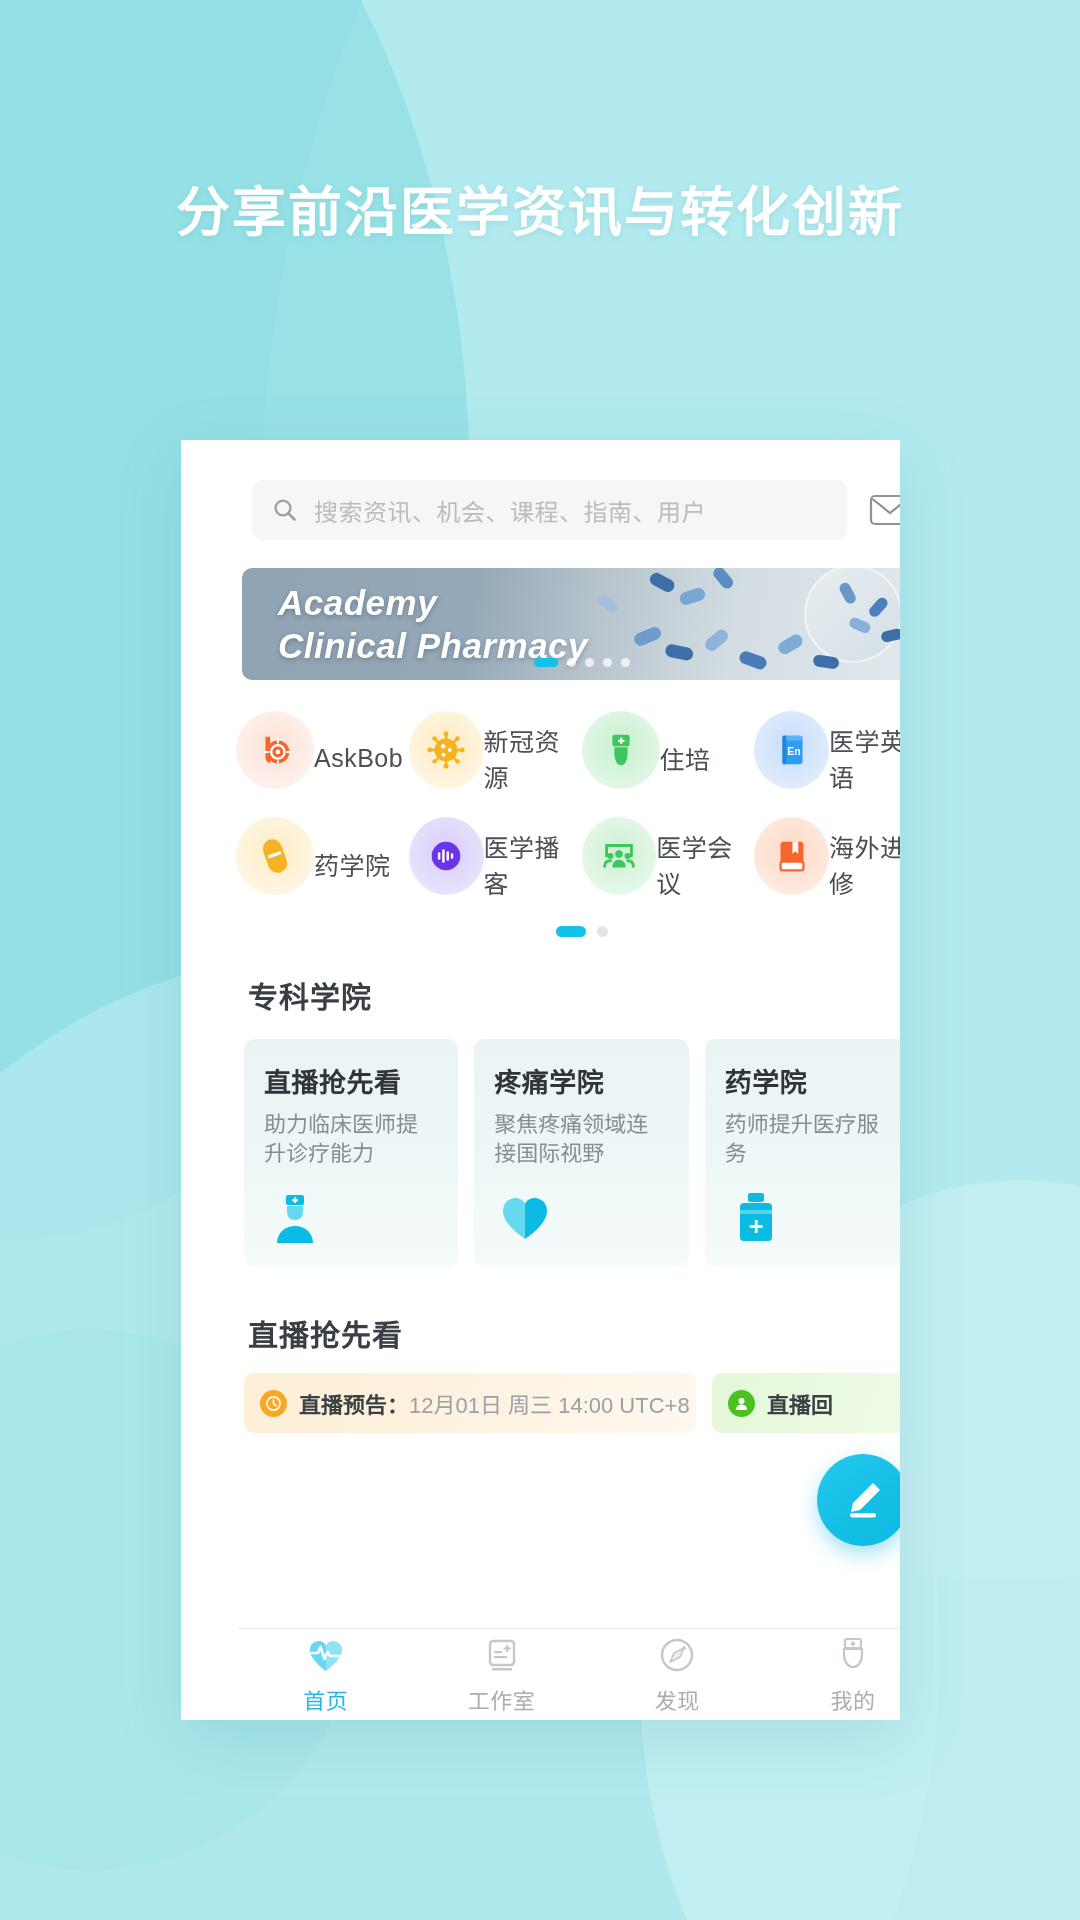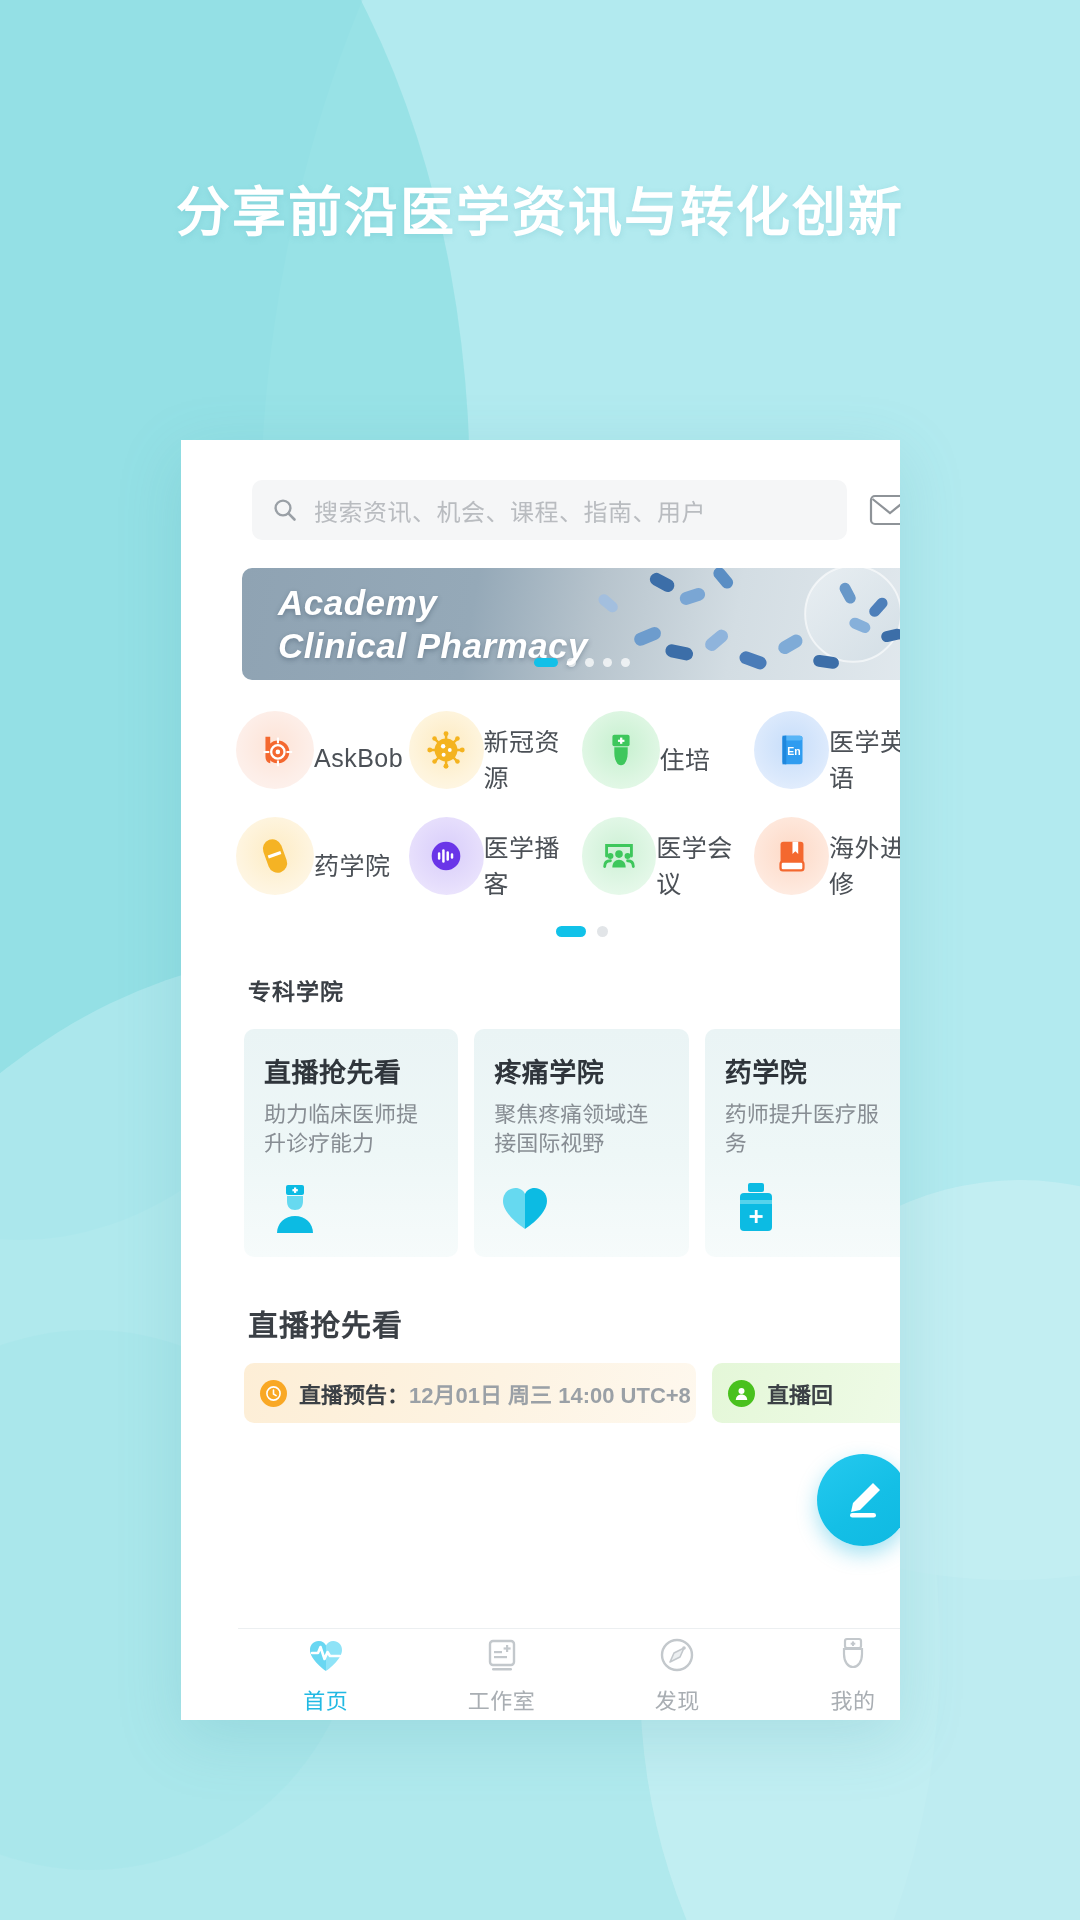--- a/index.html
+++ b/index.html
@@ -79,21 +79,21 @@
   .ico.pharm { background:radial-gradient(circle at 50% 45%,#fdecc4 0%,#fef4de 60%,#fef9ee 100%);}
   .ico.pod   { background:radial-gradient(circle at 50% 45%,#d8cdfa 0%,#e6defc 60%,#f1ecfe 100%);}
   .ico.abroad{ background:radial-gradient(circle at 50% 45%,#fdd9c6 0%,#fee7db 60%,#fef2ec 100%);}
   .ico.conf  { background:radial-gradient(circle at 50% 45%,#cdf0d5 0%,#e1f7e6 60%,#eefbf0 100%);}
 
   .gdots{ display:flex; justify-content:center; align-items:center; gap:11px; margin-top:26px;}
   .gdots i{ width:11px;height:11px;border-radius:50%;background:#e2e5e8;display:block;}
   .gdots i.on{ width:30px;border-radius:6px;background:#11c2e9;}
 
   
-  .sec-title{ margin:36px 0 0 26px; font-size:23px; font-weight:bold; color:#3a3f45; letter-spacing:1px;}
+  .sec-title{ margin:36px 0 0 26px; font-size:30px; font-weight:bold; color:#3a3f45; letter-spacing:1px;}
 
   .cards{ display:flex; gap:16px; padding:22px 22px 0 22px;}
   .card{
     flex:1; height:228px; border-radius:10px; padding:22px 20px 0 20px;
     background:linear-gradient(180deg,#eaf4f5 0%,#eef7f7 55%,#f6fbfb 100%);
     position:relative; overflow:hidden;
   }
   .card h4{ font-size:27px; font-weight:bold; color:#2f353b; letter-spacing:.5px;}
   .card p{ margin-top:10px; font-size:22px; line-height:1.32; color:#878d93;}
   .card .cico{ position:absolute; left:24px; bottom:22px; width:54px;height:54px;}
@@ -101,21 +101,21 @@
   
   .live-title{ margin:44px 0 0 26px; font-size:30px; font-weight:bold; color:#3a3f45; letter-spacing:1px;}
   .live-row{ display:flex; gap:16px; padding:18px 0 0 22px;}
   .live-card{ height:60px; border-radius:10px; display:flex; align-items:center; padding:0 16px; gap:12px; overflow:hidden; flex:none;}
   .live-card.a{ width:452px; background:linear-gradient(110deg,#fdeed6 0%,#fdf3e2 55%,#fef8ee 100%);}
   .live-card.b{ width:300px; background:linear-gradient(110deg,#e4f7d8 0%,#edfae4 55%,#f4fcee 100%);}
   .lbadge{ width:27px;height:27px;border-radius:50%;flex:none;display:flex;align-items:center;justify-content:center;}
   .lbadge.o{ background:#f9a825;} .lbadge.g{ background:#49c11e;}
   .lbadge svg{ width:15px;height:15px;}
   .ltext{ font-size:22px; white-space:nowrap; color:#3c4146; font-weight:bold;}
-  .ltext em{ font-style:normal; font-weight:bold; color:#9aa0a6;text-align:center; }
+  .ltext em{ font-style:normal; font-weight:normal; color:#9aa0a6;text-align:center; }
 
   
   .fab{
     position:absolute; right:32px; top:1014px;
     width:92px;height:92px;border-radius:50%;
     background:linear-gradient(145deg,#25c9ef 0%,#14bfe6 55%,#0fb9e2 100%);
     box-shadow:0 8px 20px rgba(20,180,220,.38);
     display:flex;align-items:center;justify-content:center;
   }
   .fab svg{ width:50px;height:50px;}

